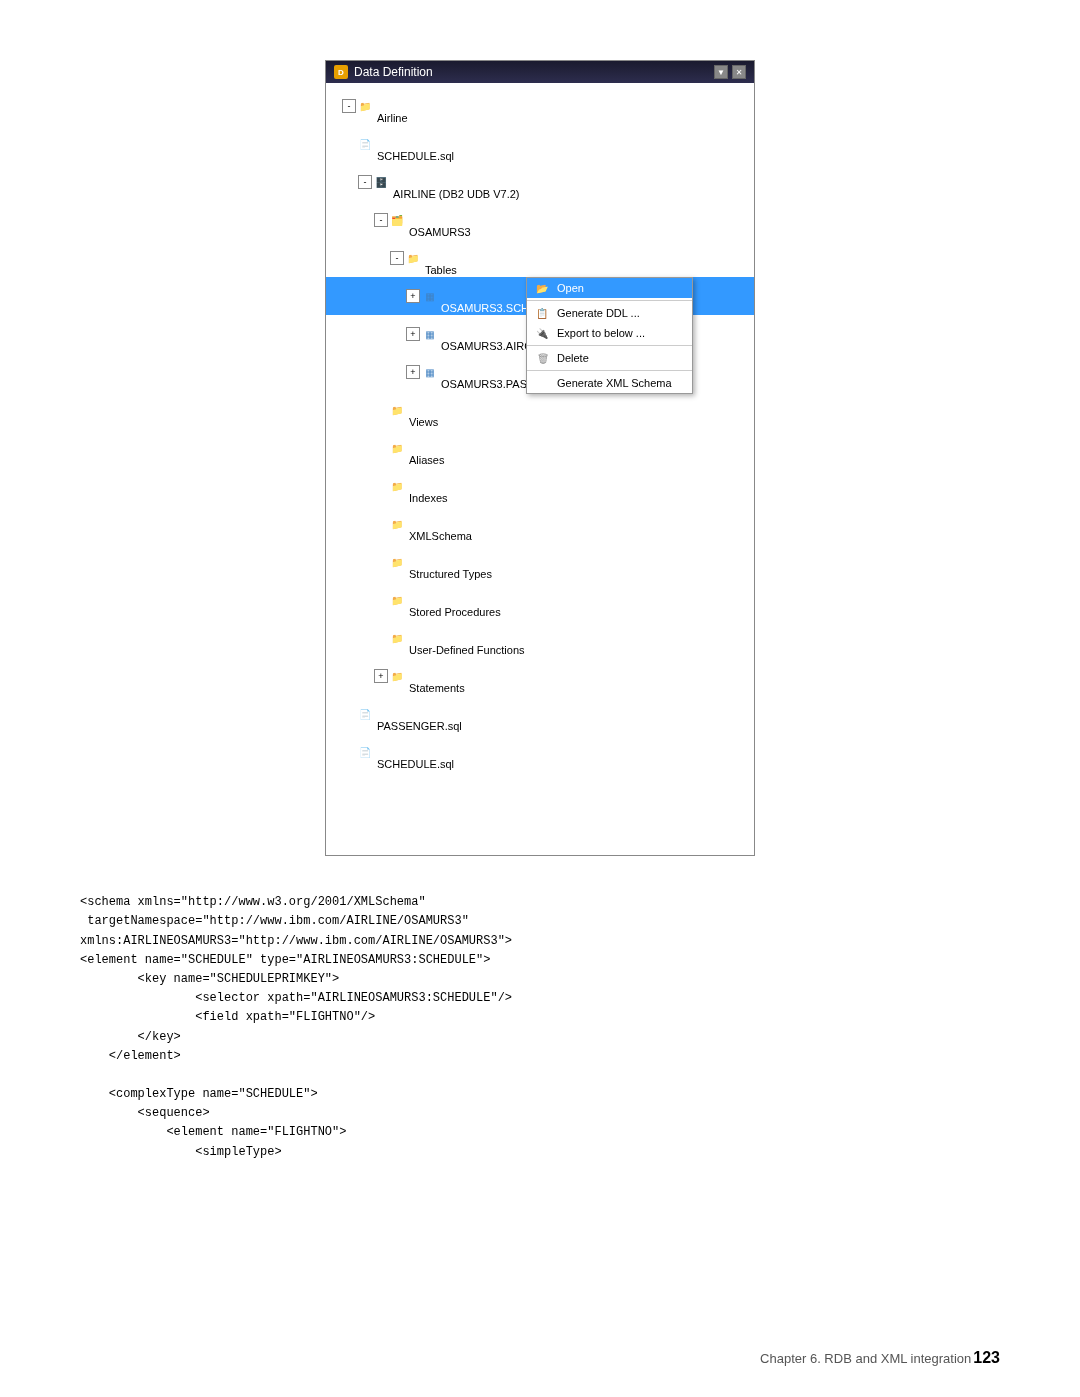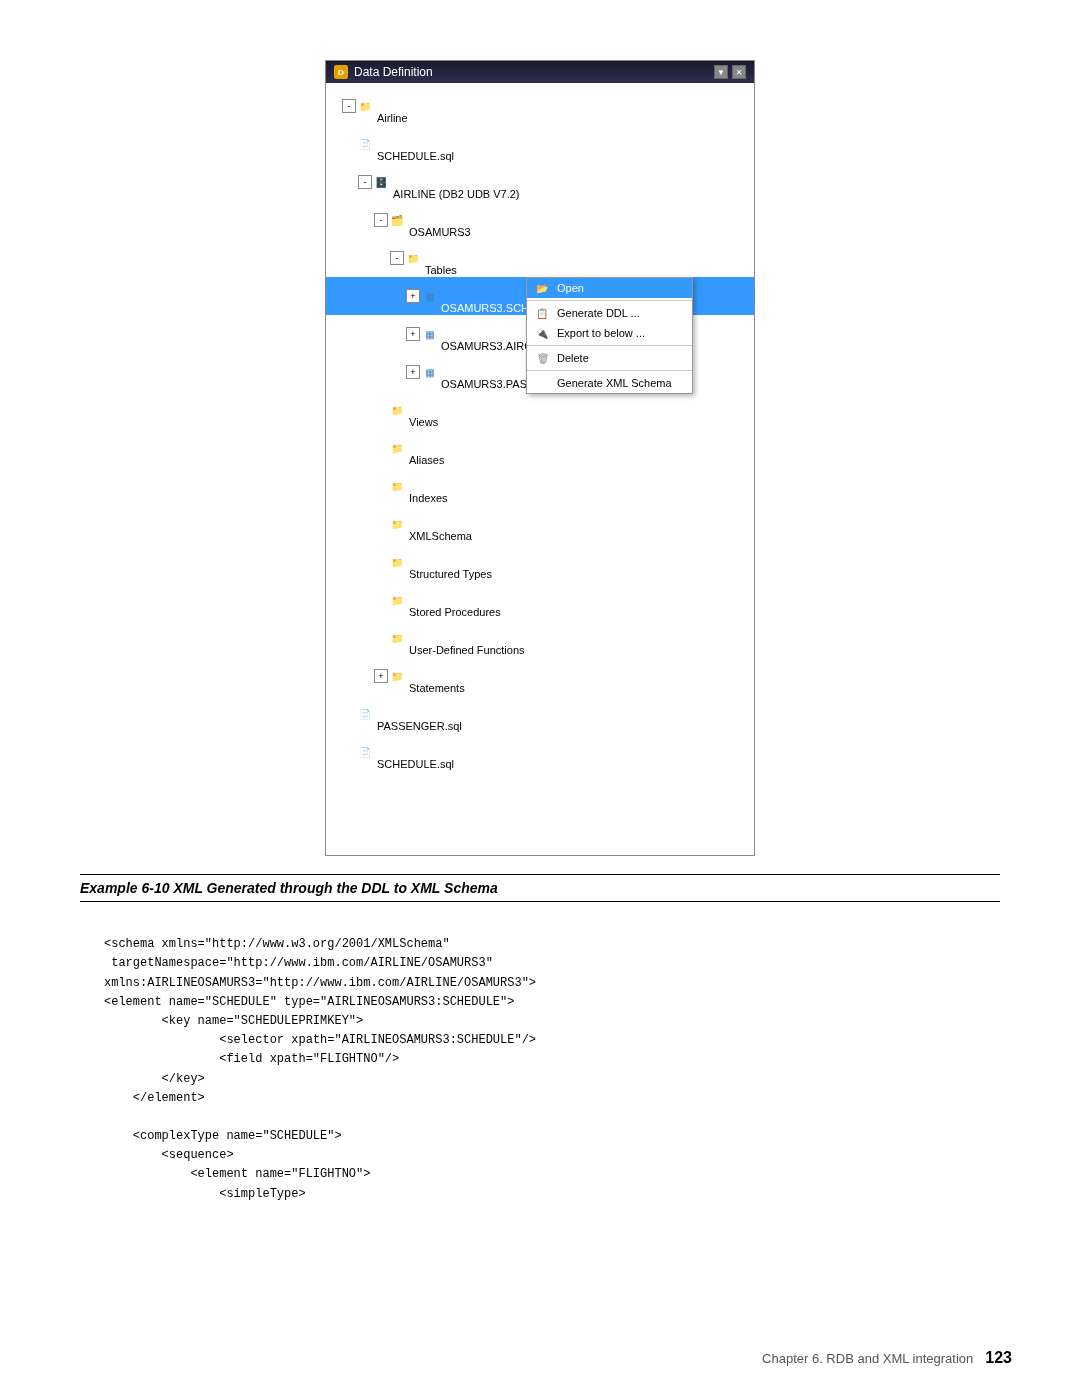--- a/index.html
+++ b/index.html
@@ -172,33 +172,32 @@
     }
 
     
     .code-block {
       font-family: 'Courier New', Courier, monospace;
       font-size: 12px;
       line-height: 1.6;
       color: #000;
       margin-bottom: 20px;
       white-space: pre;
-      margin-left: 24px;
     }
 
     
     .page-footer {
       position: fixed;
       bottom: 30px;
-      right: 68px;
+      right: 80px;
       font-size: 13px;
       color: #000;
       display: flex;
       align-items: center;
-      gap: 12px;
+      gap: 2px;
     }
     .page-footer-text { color: #555; }
     .page-number { font-weight: bold; font-size: 16px; }
   </style>
 </head>
 <body>
 
 <div class="page-container">
 
   <div class="figure-area">
@@ -406,21 +405,20 @@
         </div>
 
         <div style="height: 80px;"></div>
 
       </div>
     </div>
 
   </div>
 
 
-  <div class="example-heading">Example 6-10   XML Generated through the DDL to XML Schema</div>
 
   <div class="code-block">
 &lt;schema xmlns="http://www.w3.org/2001/XMLSchema"
  targetNamespace="http://www.ibm.com/AIRLINE/OSAMURS3"
 xmlns:AIRLINEOSAMURS3="http://www.ibm.com/AIRLINE/OSAMURS3"&gt;
 &lt;element name="SCHEDULE" type="AIRLINEOSAMURS3:SCHEDULE"&gt;
         &lt;key name="SCHEDULEPRIMKEY"&gt;
                 &lt;selector xpath="AIRLINEOSAMURS3:SCHEDULE"/&gt;
                 &lt;field xpath="FLIGHTNO"/&gt;
         &lt;/key&gt;

